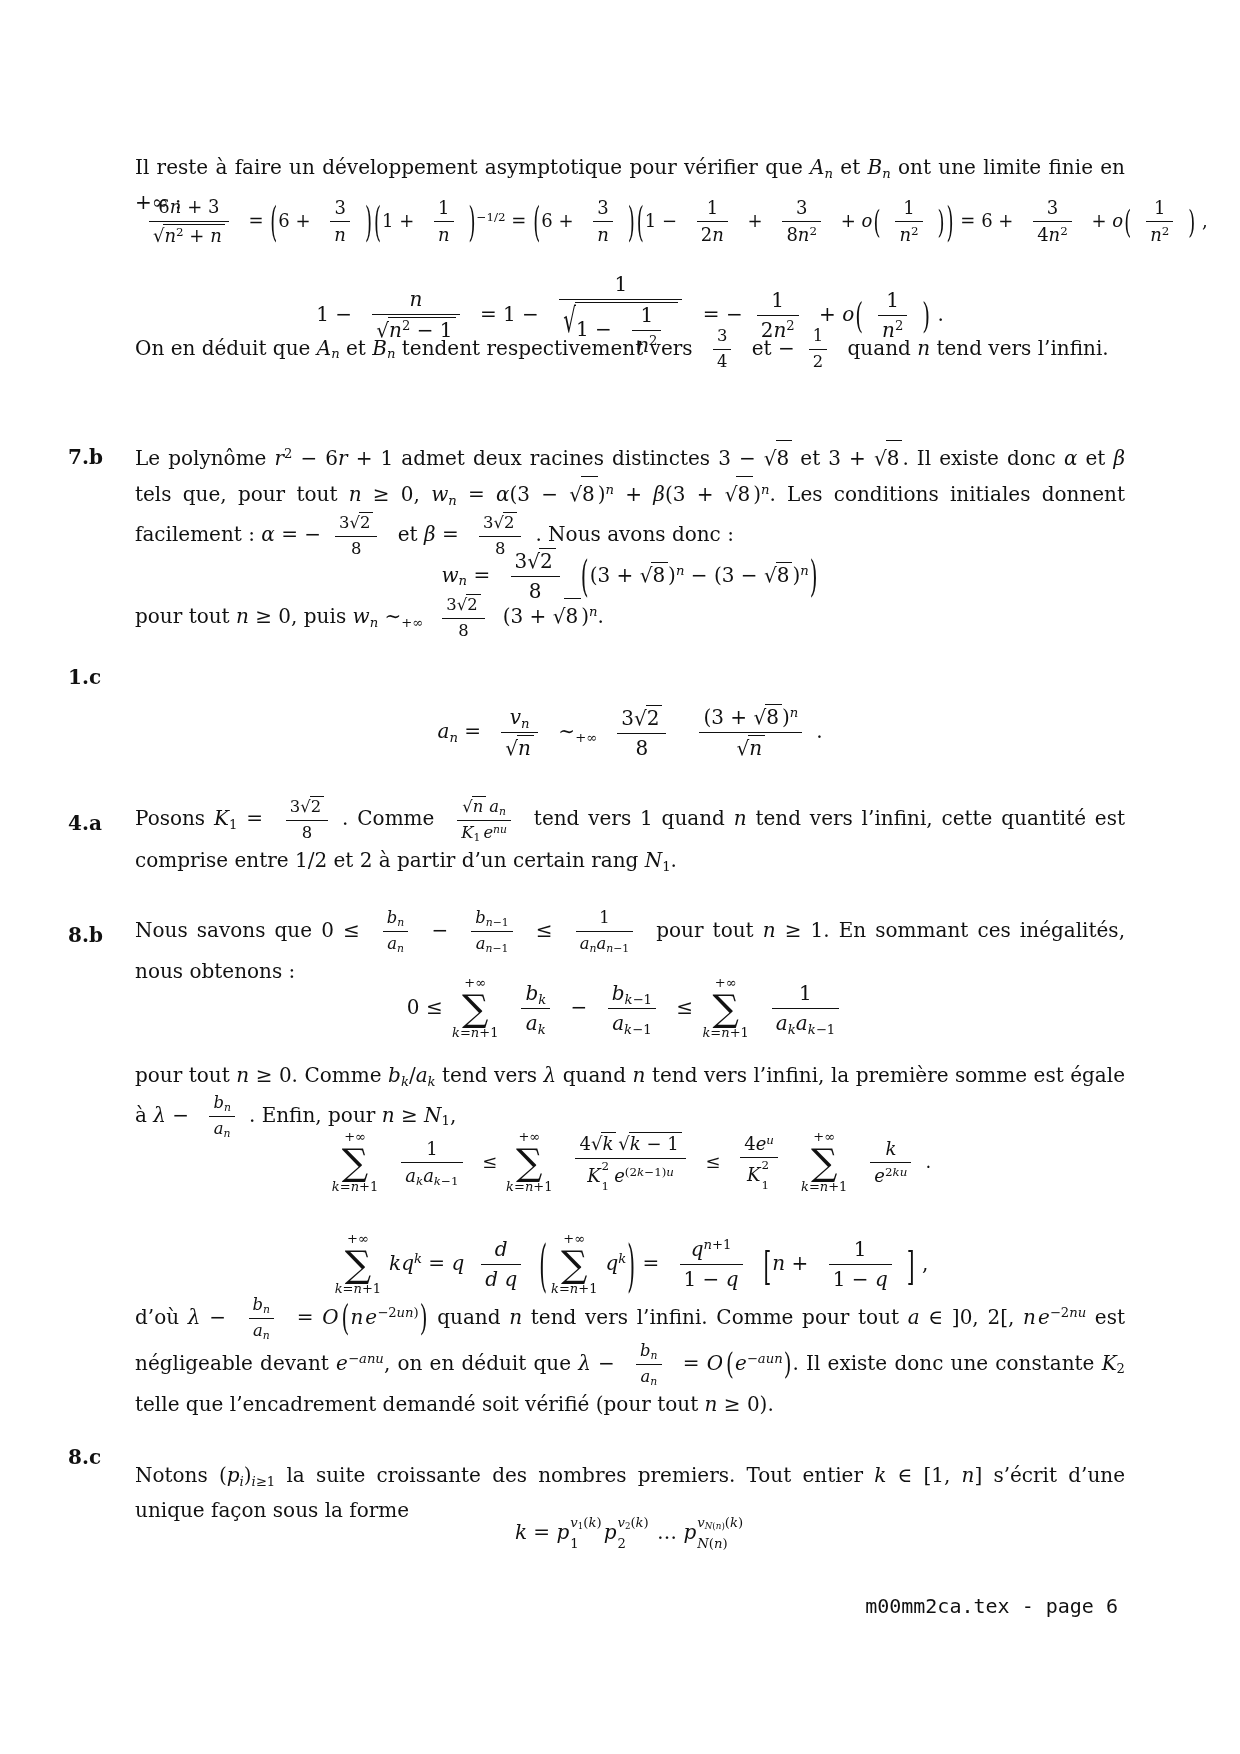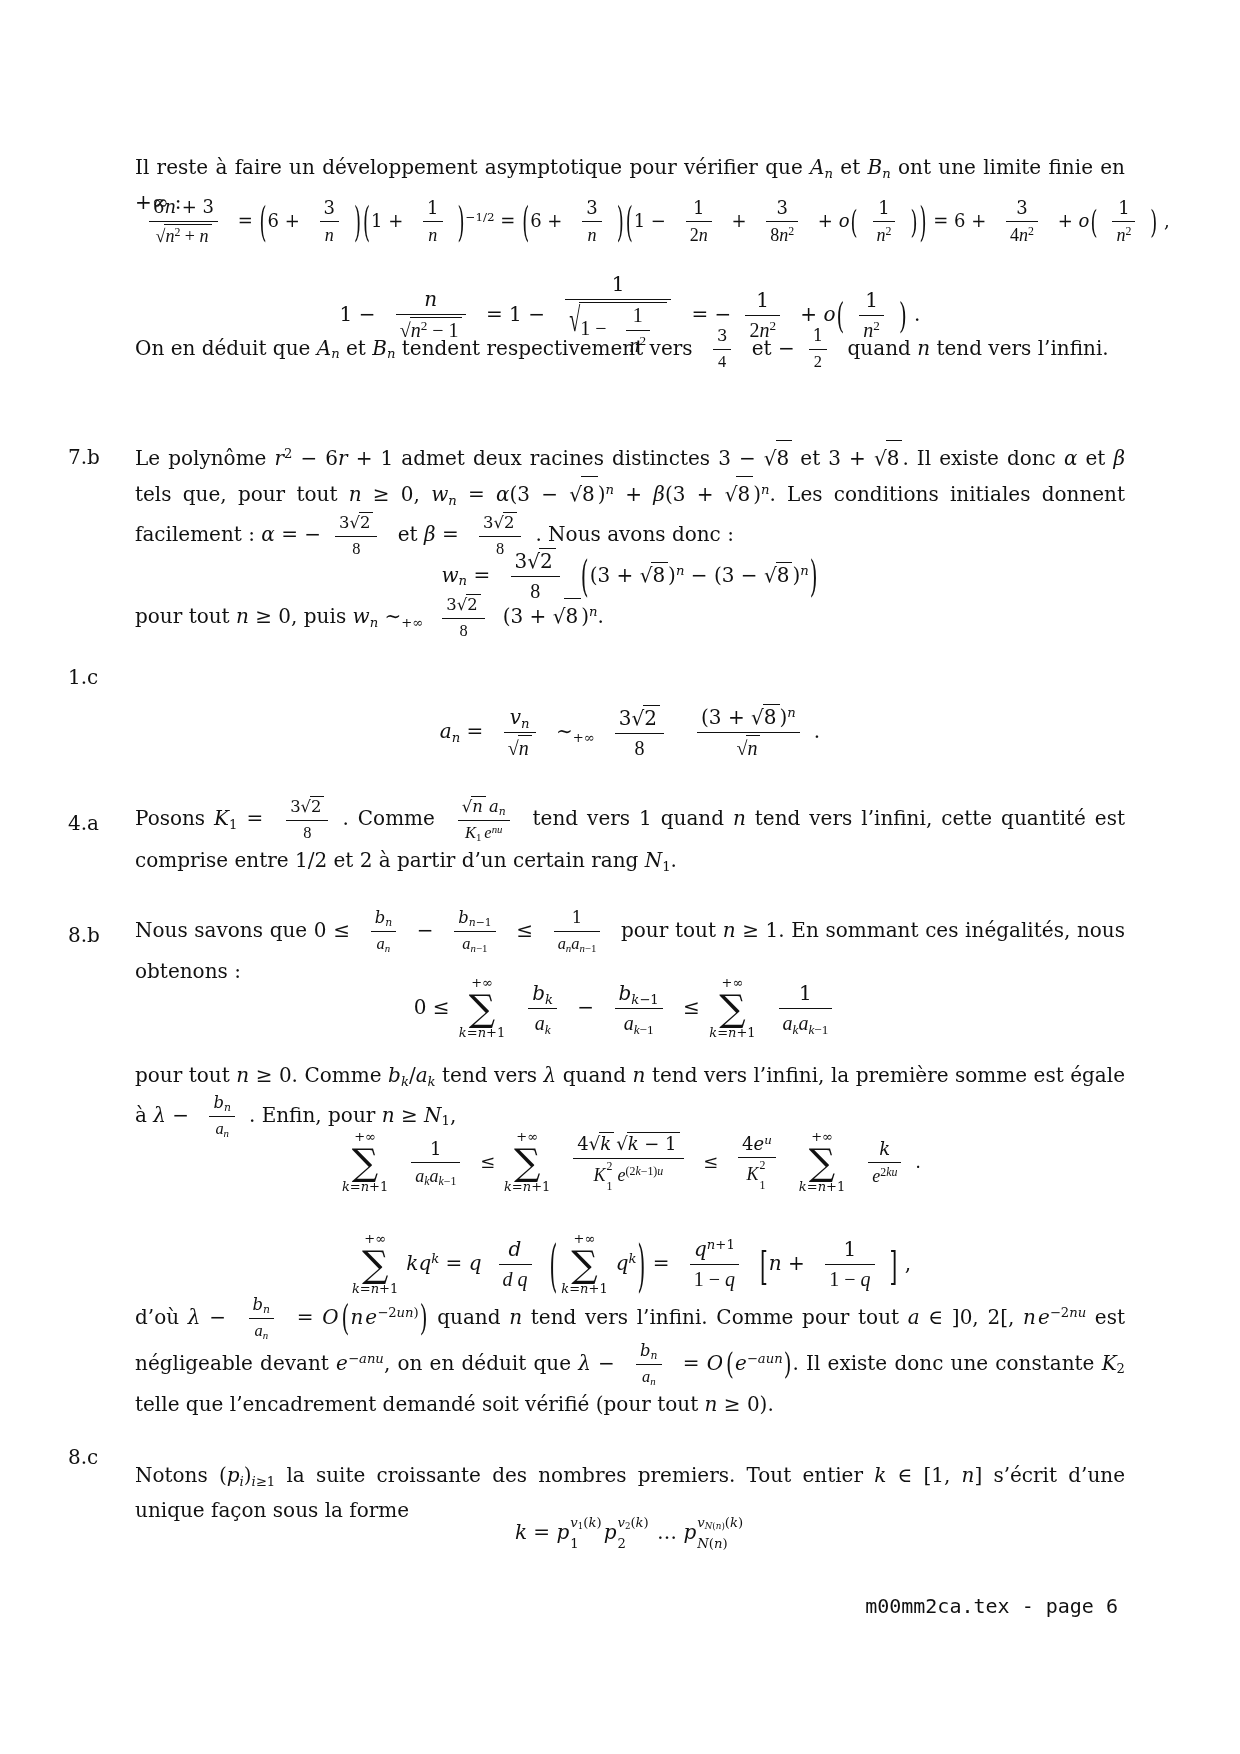--- a/index.html
+++ b/index.html
@@ -3,32 +3,32 @@
 <meta charset="utf-8">
 <style>
   html,body{margin:0;padding:0;background:#ffffff;}
   .page{position:relative;width:1240px;height:1754px;background:#ffffff;color:#111;
         font-family:"DejaVu Serif","Liberation Serif",serif;font-size:20px;overflow:hidden;}
   .abs{position:absolute;left:135px;width:990px;}
   .para{text-align:justify;line-height:35px;}
   .line{line-height:35px;}
   .disp{text-align:center;white-space:nowrap;}
   .tight{font-size:18px;}
-  .label{position:absolute;left:68px;width:58px;font-weight:normal;line-height:35px;}
+  .label{position:absolute;left:68px;width:58px;font-weight:bold;line-height:35px;}
   .footer{position:absolute;top:1594px;right:122px;
           font-family:"DejaVu Sans Mono","Liberation Mono",monospace;font-size:20px;color:#111;}
   
   .mi{font-style:italic;}
   .mt{font-style:normal;}
   sup.mx{font-size:0.66em;vertical-align:0.5em;line-height:0;}
   sub.mx{font-size:0.66em;vertical-align:-0.28em;line-height:0;}
   .mfrac{display:inline-block;vertical-align:middle;text-align:center;margin:0 14px;line-height:1.25;}
   .para .mfrac,.line .mfrac{font-size:0.82em;}
   .mnum{display:block;padding:0 4px 2px;border-bottom:1.4px solid #111;}
-  .mden{display:block;padding:2px 4px 0;font-family:Liberation Serif, serif;}
+  .mden{display:block;padding:2px 4px 0;}
   .msqrt{white-space:nowrap;}
   .mrad{display:inline-block;transform-origin:bottom;}
   .msqb{display:inline-block;border-top:1.4px solid #111;padding:0 3px 0 1px;margin-left:-1px;}
   .msum{display:inline-flex;flex-direction:column;align-items:center;vertical-align:middle;
         line-height:1.15;margin:0 3px;}
   .msum-top,.msum-bot{font-size:13px;}
   .msigma{font-size:37px;line-height:0.95;}
   .mbig{display:inline-block;vertical-align:middle;transform-origin:50% 50%;margin:0 1px;}
   .mss{display:inline-flex;flex-direction:column;align-items:flex-start;justify-content:center;
        vertical-align:middle;font-size:0.66em;line-height:1;row-gap:8px;margin:0 2px 0 1px;}

